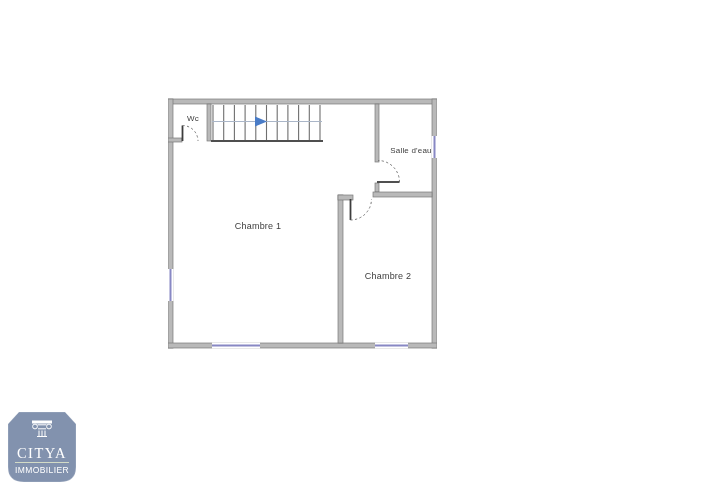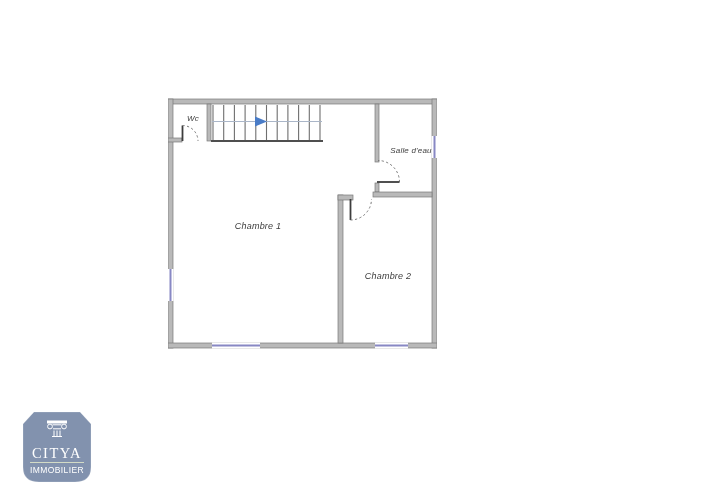--- a/index.html
+++ b/index.html
@@ -1,35 +1,35 @@
 <!DOCTYPE html>
 <html style="--page-background: #ffffff; --wall-fill: #b9b9b9; --wall-edge: #7a7a7a; --window-line: #8888c4; --stair-tread: #6f6f6f; --stair-guide: #aab6c8; --stair-arrow: #4a7cc7; --door-line: #3d3d3d; --door-arc: #6a6a6a; --room-label: #3c3c3c; --logo-badge: #8292ae; --logo-text: #ffffff; --logo-divider: #dde3c8;"><head>
 <meta charset="utf-8">
 <style>
   html,body{margin:0;padding:0;}
   body{
     width:715px;height:497px;position:relative;overflow:hidden;
     background:var(--page-background,#fff);
     font-family:"Liberation Sans",sans-serif;
   }
-  .floor-plan{position:absolute;left:168px;top:98px;width:316px;height:252px;font-style:italic;}
+  .floor-plan{position:absolute;left:168px;top:98px;width:316px;height:252px;}
   .floor-plan svg{display:block;}
   .wall{fill:var(--wall-fill,#b9b9b9);stroke:var(--wall-edge,#7a7a7a);stroke-width:.7;}
   .window-gap{fill:#fff;stroke:none;}
   .window-line{fill:var(--window-line,#8888c4);stroke:none;}
   .tread{stroke:var(--stair-tread,#6f6f6f);stroke-width:1.1;fill:none;}
   .stair-bottom{stroke:#4f4f4f;stroke-width:2.2;fill:none;}
   .stair-guide{stroke:var(--stair-guide,#aab6c8);stroke-width:1;fill:none;}
   .stair-arrow{fill:var(--stair-arrow,#4a7cc7);stroke:none;}
   .door-leaf{stroke:var(--door-line,#3d3d3d);stroke-width:1.8;fill:none;}
   .door-arc{stroke:var(--door-arc,#6a6a6a);stroke-width:.9;fill:none;stroke-dasharray:2.2 2.4;}
   .room-label{fill:var(--room-label,#3c3c3c);font-family:"Liberation Sans",sans-serif;
     font-size:9px;letter-spacing:.2px;text-anchor:middle;}
   .room-label.small{font-size:8px;}
-  .logo{position:absolute;left:23px;top:412px;width:56px;height:70px;}
+  .logo{position:absolute;left:8px;top:412px;width:56px;height:70px;}
   .logo-badge{fill:var(--logo-badge,#8292ae);stroke:rgba(255,255,255,.35);stroke-width:.6;}
   .logo-brand{fill:var(--logo-text,#ffffff);font-family:"Liberation Serif",serif;
     font-size:14.5px;letter-spacing:1.5px;text-anchor:middle;}
   .logo-subtitle{fill:var(--logo-text,#ffffff);font-family:"Liberation Sans",sans-serif;
     font-size:8.5px;letter-spacing:.4px;text-anchor:middle;}
   .logo-divider{stroke:var(--logo-divider,#dde3c8);stroke-width:.9;}
   .column-icon{stroke:#fff;stroke-width:1;fill:none;}
 </style>
 </head>
 <body>

